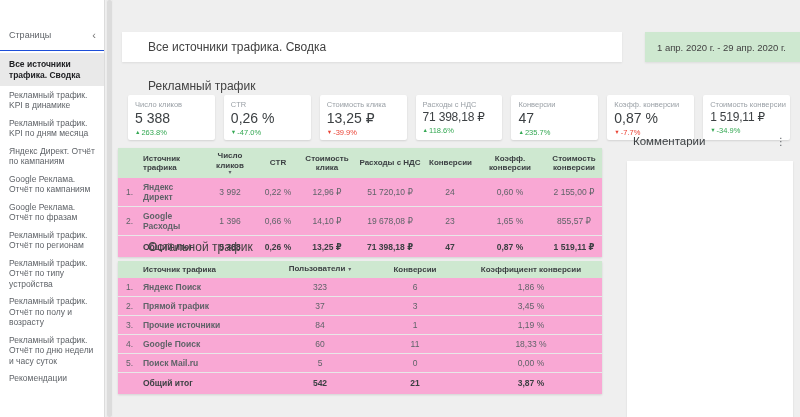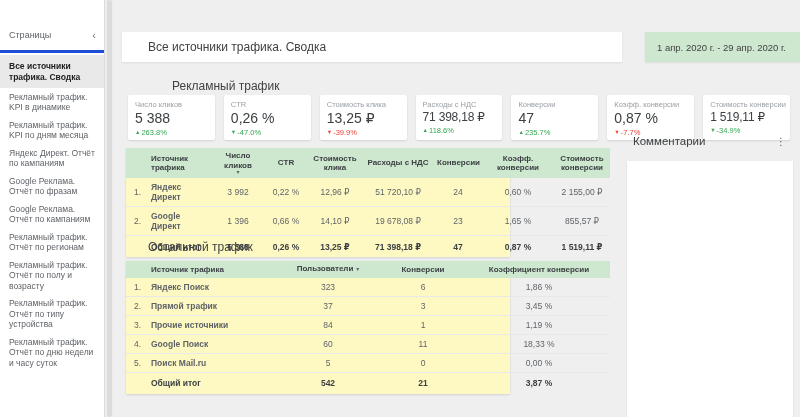--- a/index.html
+++ b/index.html
@@ -3,21 +3,21 @@
 <meta charset="utf-8">
 <style>
   * { margin:0; padding:0; box-sizing:border-box; }
   html,body { width:800px; height:417px; overflow:hidden;
     font-family:"Liberation Sans","DejaVu Sans",sans-serif; background:#efefef; color:#3c4043; }
 
   
   .sidebar { position:absolute; left:0; top:0; width:105px; height:417px;
     background:#fff; border-right:1px solid #dcdcdc; }
   .sidebar-header { display:flex; justify-content:space-between; align-items:center;
-    padding:30px 8px 10px 9px; border-bottom:3px solid #1d4ed8; }
+    padding:30px 8px 10px 9px; border-bottom:1px solid #1d4ed8; }
   .sidebar-title { font-size:9px; color:#5f6368; }
   .collapse-icon { font-size:11px; color:#757575; line-height:8px; cursor:pointer; }
   .page-list { padding-top:2px; }
   .page-item { padding:3.5px 8px 3.5px 9px; font-size:8.5px; line-height:10.5px;
     color:#5f6368; cursor:pointer; }
   .page-item.selected { background:#e9e9e9; color:#202124; font-weight:bold; padding-top:6px; padding-bottom:6px; }
 
   
   .vscroll { position:absolute; left:106px; top:0; width:7px; height:417px; background:#ececec; }
   .vscroll .thumb { position:absolute; left:1px; top:0; width:5px; height:417px; background:#dcdcdc; border-radius:3px; }
@@ -27,35 +27,35 @@
   .titlebar { position:absolute; left:9px; top:32px; width:500px; height:30px; background:#fff;
     box-shadow:0 1px 2px rgba(0,0,0,0.08); display:flex; align-items:center; padding-left:26px; }
   .page-title { font-size:12px; color:#424242; }
   .datebar { position:absolute; left:532px; top:32px; width:170px; height:30px; background:#cee8d0;
     box-shadow:0 1px 2px rgba(0,0,0,0.08); display:flex; align-items:center; justify-content:center;
     gap:14px; cursor:pointer; }
   .date-text { font-size:9.5px; color:#424242; }
   .date-caret { font-size:6px; color:#424242; }
 
   .section-title { position:absolute; left:35px; font-size:12px; color:#424242; }
-  .st1 { top:79px;margin-left:24px; } .st2 { top:240px; }
+  .st1 { top:79px; } .st2 { top:240px; }
 
   
   .cards { position:absolute; left:15px; top:95px; width:662px; height:45px; display:flex; gap:9px; }
   .card { flex:1 1 0; background:#fff; border-radius:2px; box-shadow:0 1px 2px rgba(0,0,0,0.12);
     padding:5px 7px 3px 7px; overflow:hidden; }
   .card-label { font-size:7.5px; color:#9aa0a6; white-space:nowrap; }
   .card-value { font-size:14px; color:#3c4043; white-space:nowrap; margin-top:1px; }
   .card.small-val .card-value { font-size:12px; letter-spacing:-0.2px; }
   .card-delta { font-size:7.5px; margin-top:2px; white-space:nowrap; }
   .card-delta .arr { font-size:5.5px; vertical-align:1px; margin-right:1px; }
   .pos { color:#34a853; } .neg { color:#ea4335; }
 
   
-  .tablecard { position:absolute; left:13px; width:384px; background:#fef9c3;
+  .tablecard { position:absolute; left:5px; width:484px; background:#f9a8d4;
     box-shadow:0 1px 2px rgba(0,0,0,0.12); }
   .t1 { top:148px; } .t2 { top:261px; }
   table { width:100%; border-collapse:collapse; table-layout:fixed; }
   th { background:#cee8d0; color:#3c4043; font-size:8px; line-height:9.5px; font-weight:bold;
     padding:3px 3px; text-align:center; vertical-align:middle; cursor:pointer; }
   th.left { text-align:left; }
   td { font-size:8.5px; color:#5f6368; padding:4px 3px; text-align:center;
     border-bottom:1px solid #e8e8e8; }
   td.left { text-align:left;font-weight:bold; }
   td.num { text-align:left; padding-left:8px; }
@@ -78,26 +78,27 @@
 <div class="sidebar">
   <div class="sidebar-header">
     <span class="sidebar-title">Страницы</span>
     <span class="collapse-icon">‹</span>
   </div>
   <div class="page-list">
     <div class="page-item selected">Все источники трафика. Сводка</div>
     <div class="page-item">Рекламный трафик. KPI в динамике</div>
     <div class="page-item">Рекламный трафик. KPI по дням месяца</div>
     <div class="page-item">Яндекс Директ. Отчёт по кампаниям</div>
+    <div class="page-item">Google Реклама. Отчёт по кампаниям</div>
     <div class="page-item">Google Реклама. Отчёт по фразам</div>
-    <div class="page-item">Google Реклама. Отчёт по кампаниям</div>
     <div class="page-item">Рекламный трафик. Отчёт по регионам</div>
+    <div class="page-item">Рекламный трафик. Отчёт по типу устройства</div>
     <div class="page-item">Рекламный трафик. Отчёт по полу и возрасту</div>
-    <div class="page-item">Рекламный трафик. Отчёт по типу устройства</div>
     <div class="page-item">Рекламный трафик. Отчёт по дню недели и часу суток</div>
+    <div class="page-item">Рекомендации</div>
   </div>
 </div>
 
 <div class="vscroll">
   <div class="thumb"></div>
 </div>
 
 <div class="main">
 
   <div class="titlebar">
@@ -182,21 +183,21 @@
           <td>3 992</td>
           <td>0,22 %</td>
           <td>12,96 ₽</td>
           <td>51 720,10 ₽</td>
           <td>24</td>
           <td>0,60 %</td>
           <td>2 155,00 ₽</td>
         </tr>
         <tr>
           <td class="num">2.</td>
-          <td class="left">Google Директ</td>
+          <td class="left">Google Расходы</td>
           <td>1 396</td>
           <td>0,66 %</td>
           <td>14,10 ₽</td>
           <td>19 678,08 ₽</td>
           <td>23</td>
           <td>1,65 %</td>
           <td>855,57 ₽</td>
         </tr>
         <tr class="total">
           <td class="num"></td>

